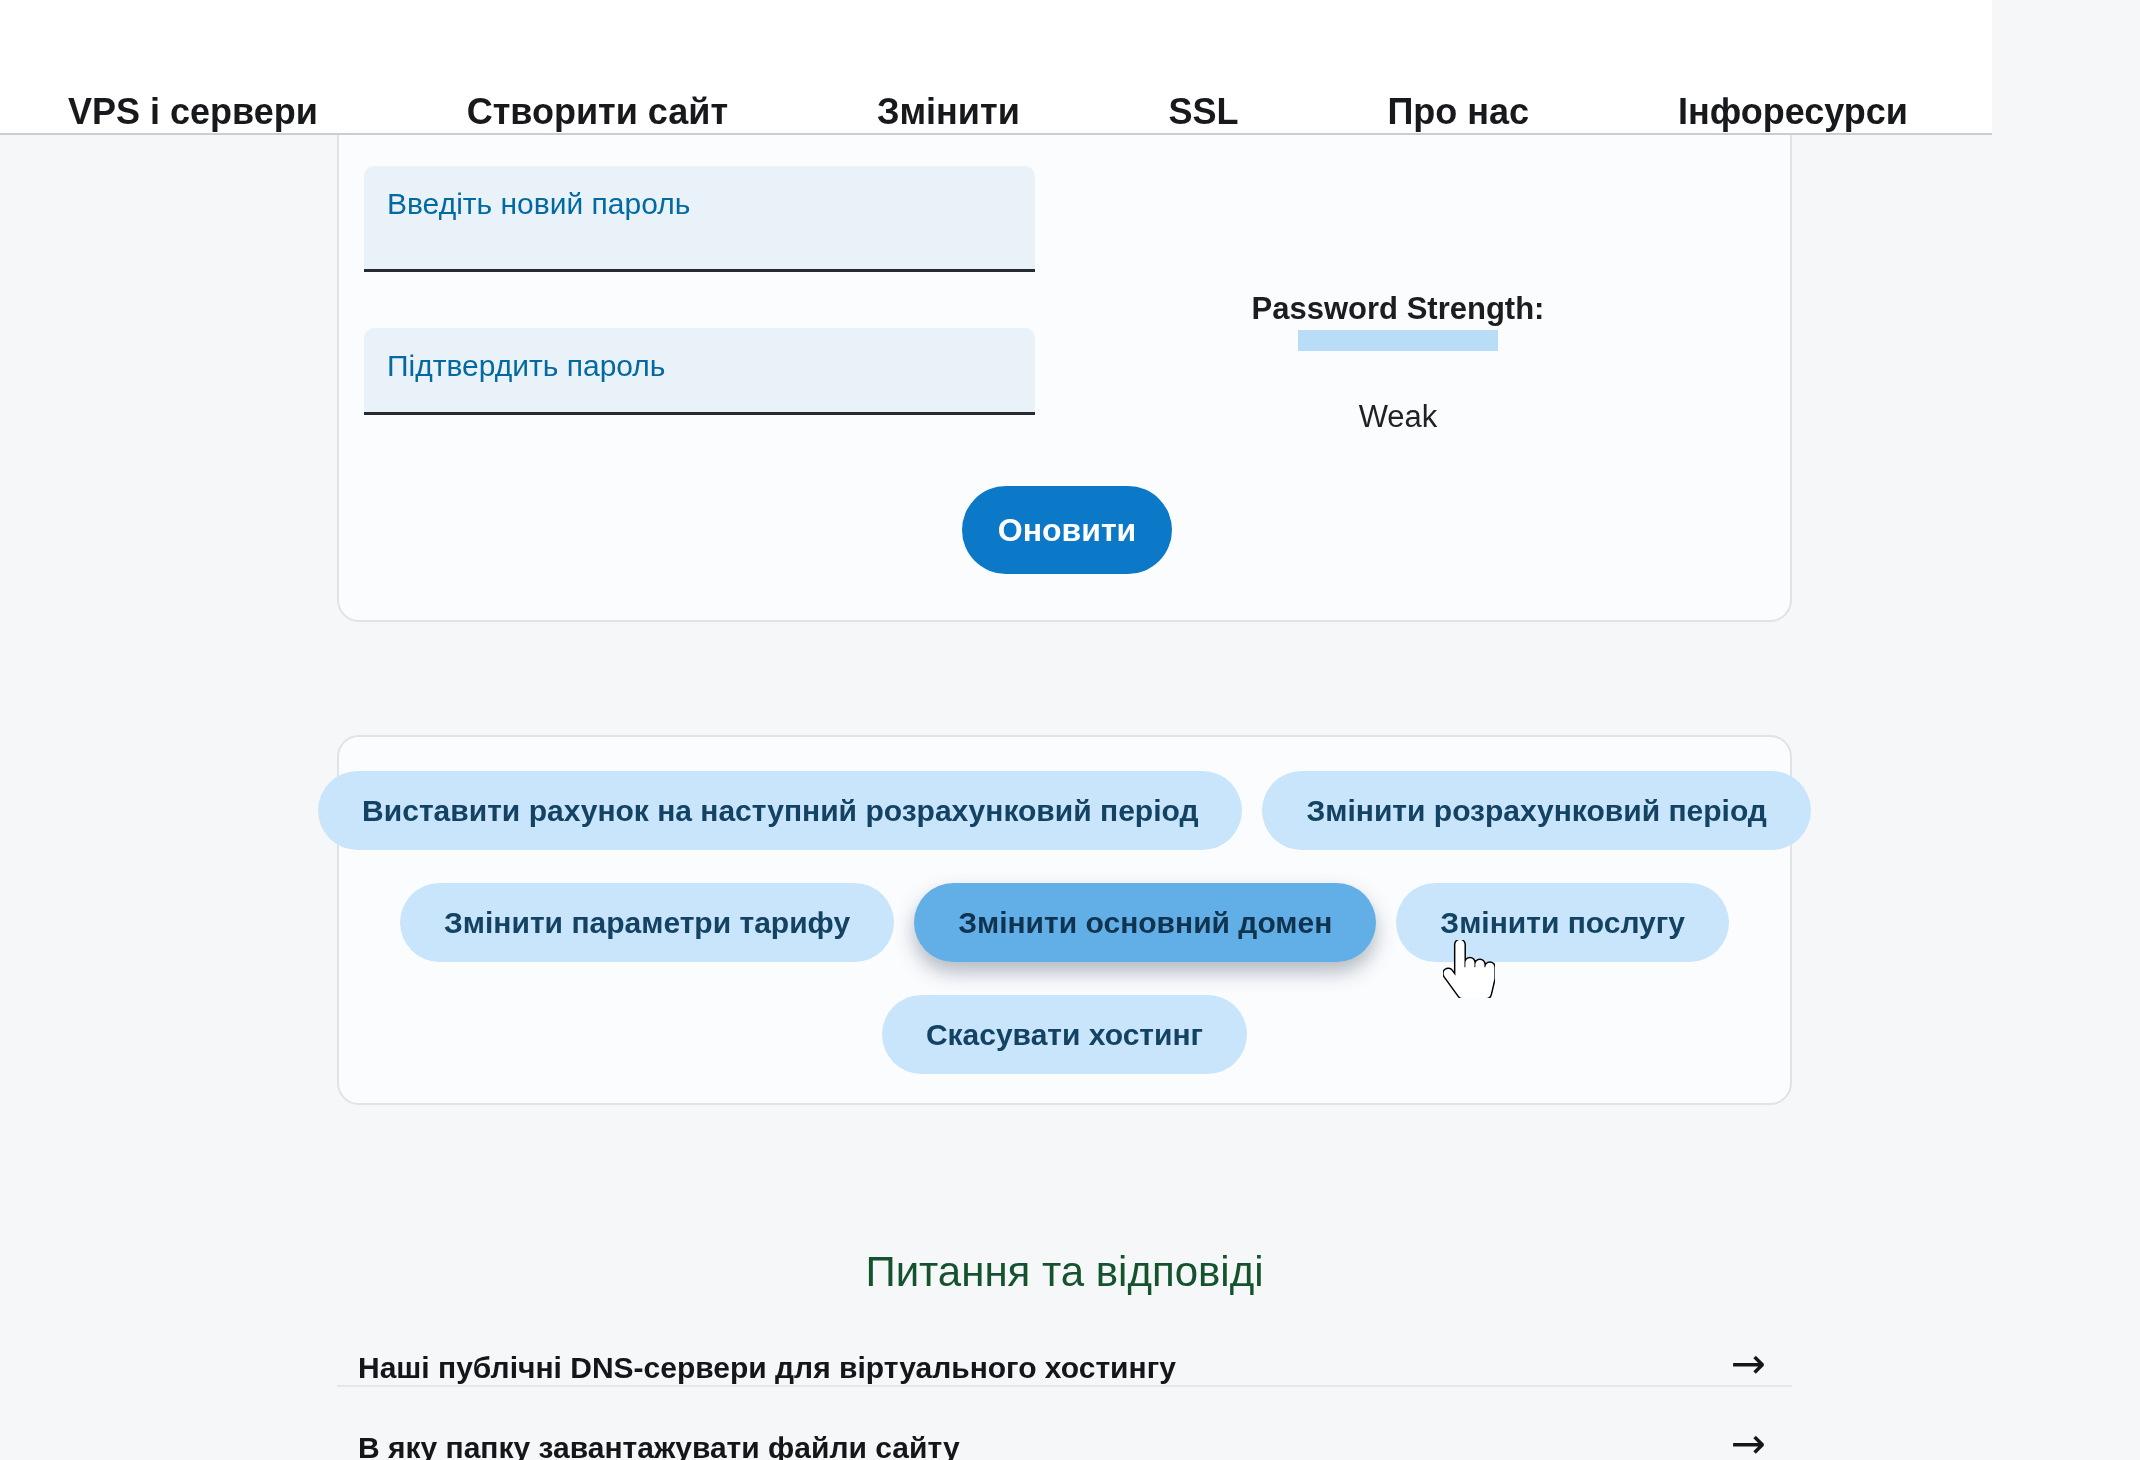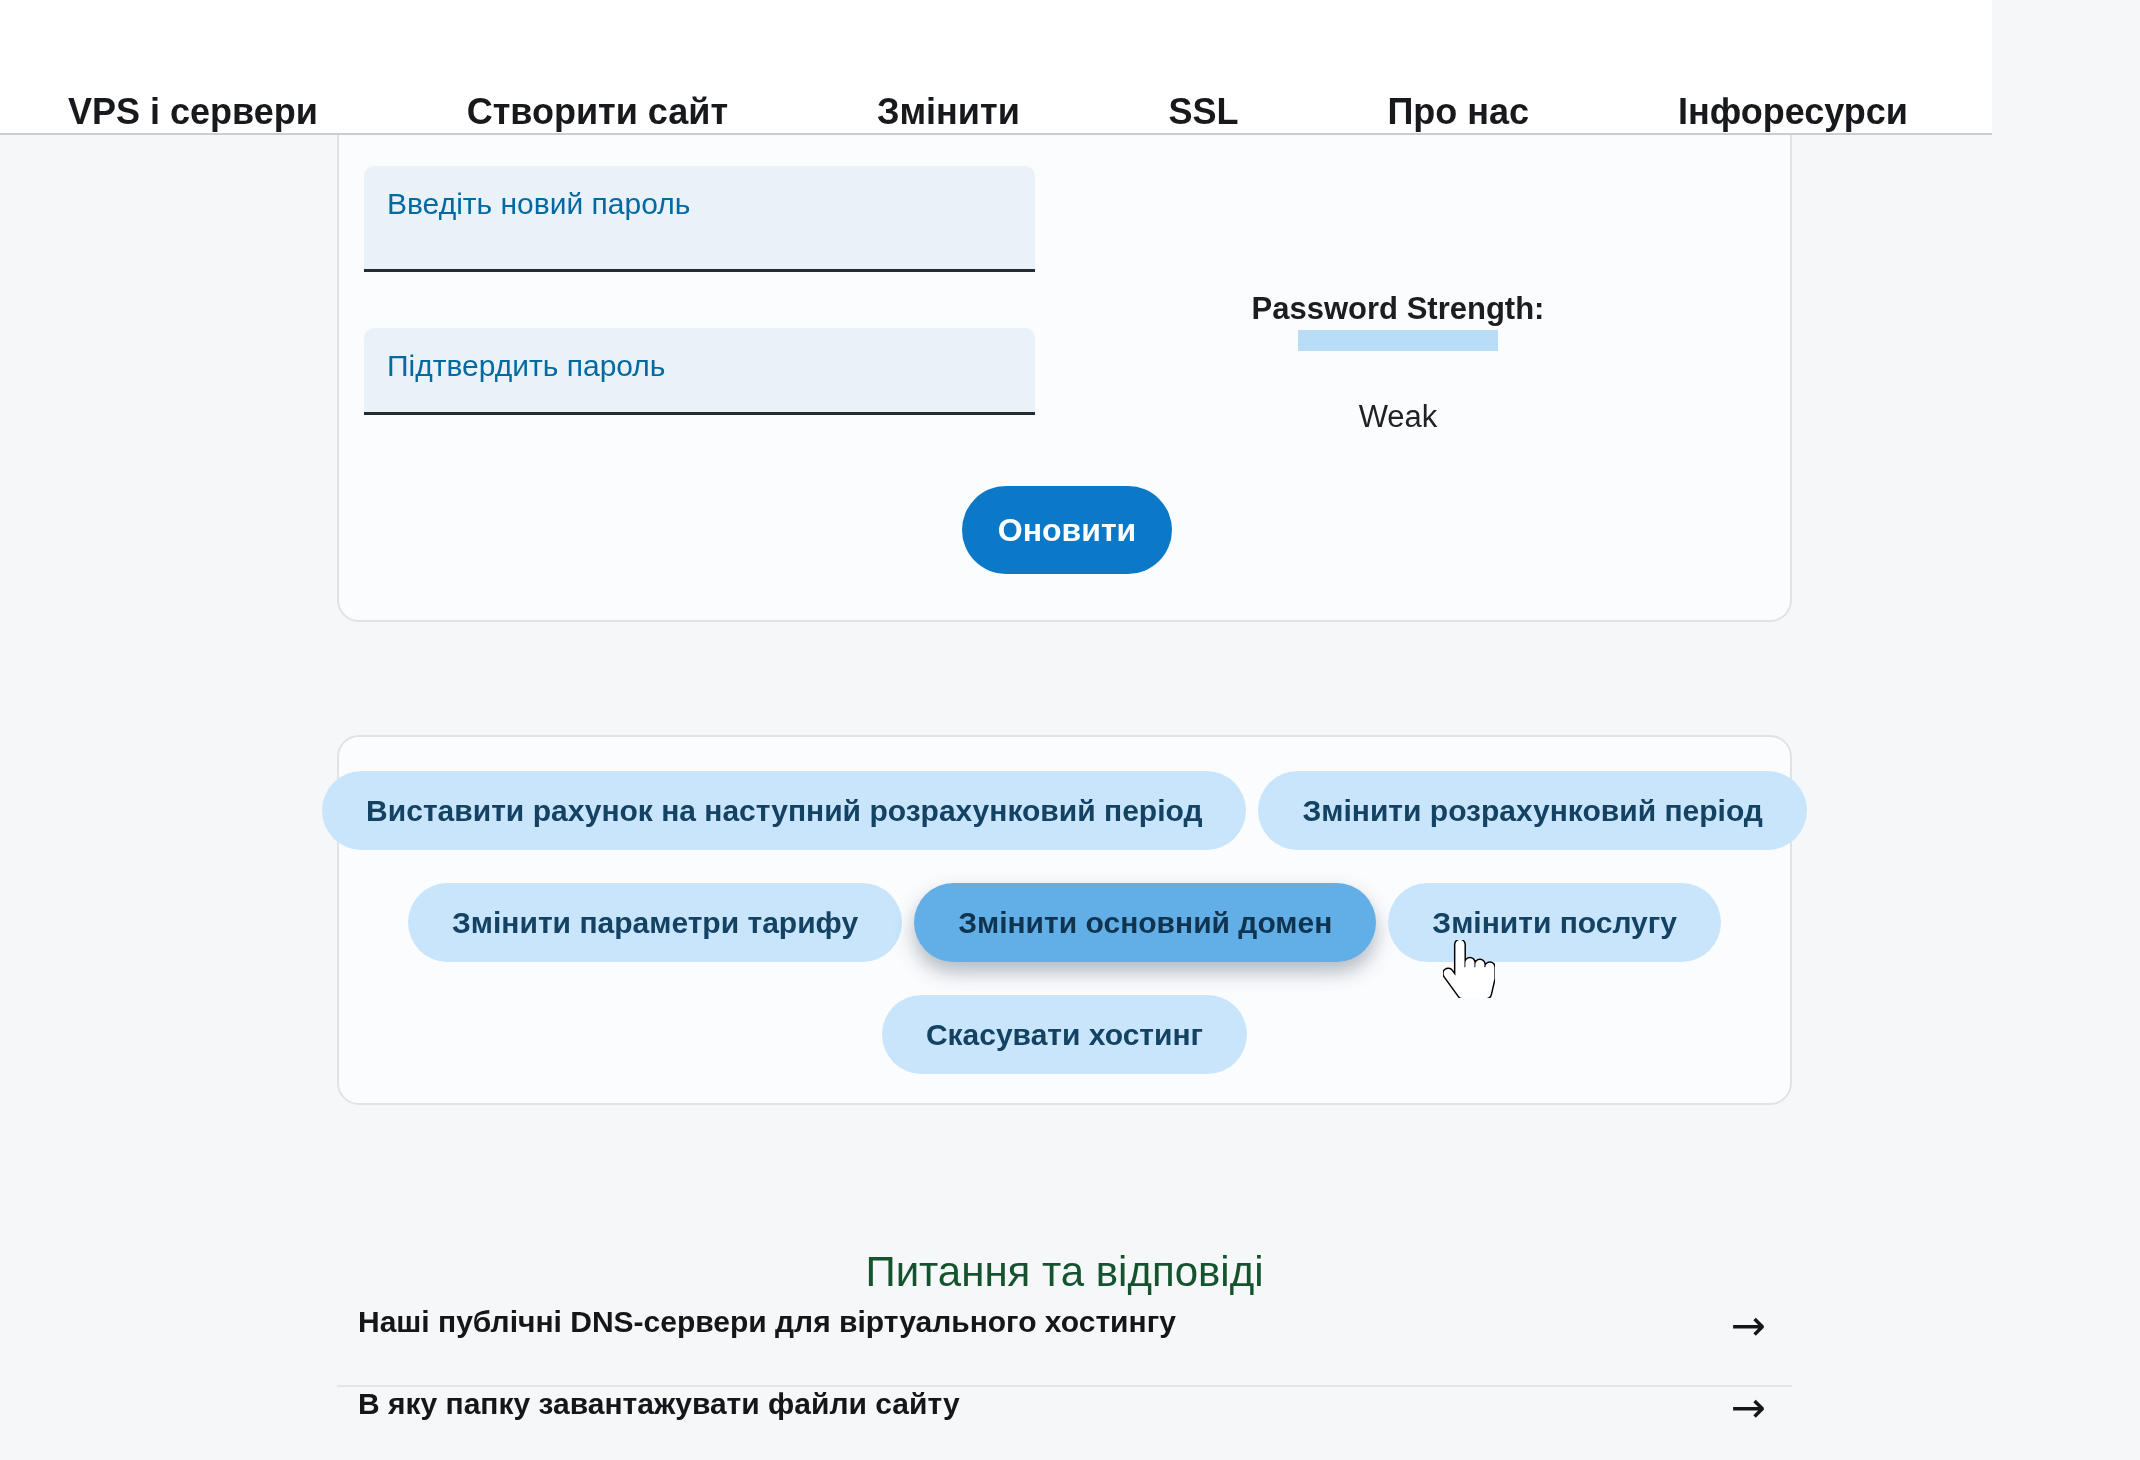--- a/index.html
+++ b/index.html
@@ -77,21 +77,21 @@
     font-family:inherit; font-weight:700; font-size:32px;
     cursor:pointer;
   }
 
   
   .card-actions {
     top:735px; height:370px;
     display:flex; flex-direction:column; align-items:center;
     padding:34px 0 33px; gap:33px;
   }
-  .pill-row { display:flex; justify-content:center; gap:12px; }
+  .pill-row { display:flex; justify-content:center; gap:20px; }
   .pill {
     height:79px;
     display:flex; align-items:center;
     padding:0 44px;
     background:#c9e5fb; color:#134263;
     border:none; border-radius:40px;
     font-family:inherit; font-weight:700; font-size:30px;
     white-space:nowrap; cursor:pointer;
   }
   .pill.hovered {
@@ -106,21 +106,21 @@
 
   
   .faq-title {
     position:absolute; top:1213px; left:337px; width:1455px;
     text-align:center;
     font-size:42px; font-weight:400; color:#14532d;
   }
   .faq-list { position:absolute; top:1305px; left:337px; width:1455px; }
   .faq-row {
     height:80px;
-    display:flex; align-items:flex-start; justify-content:space-between;
+    display:flex; align-items:flex-end; justify-content:space-between;
     padding:0 26px 0 21px; box-sizing:border-box;
     cursor:pointer;
     gap:35px;
   }
   .faq-row + .faq-row { border-top:2px solid #e4e7ea; }
   .faq-q { font-weight:700; font-size:30px; color:#141619; }
   .faq-arrow {
     font-size:42px; color:#141619; line-height:1;
     font-family:"DejaVu Sans", sans-serif;
   }

